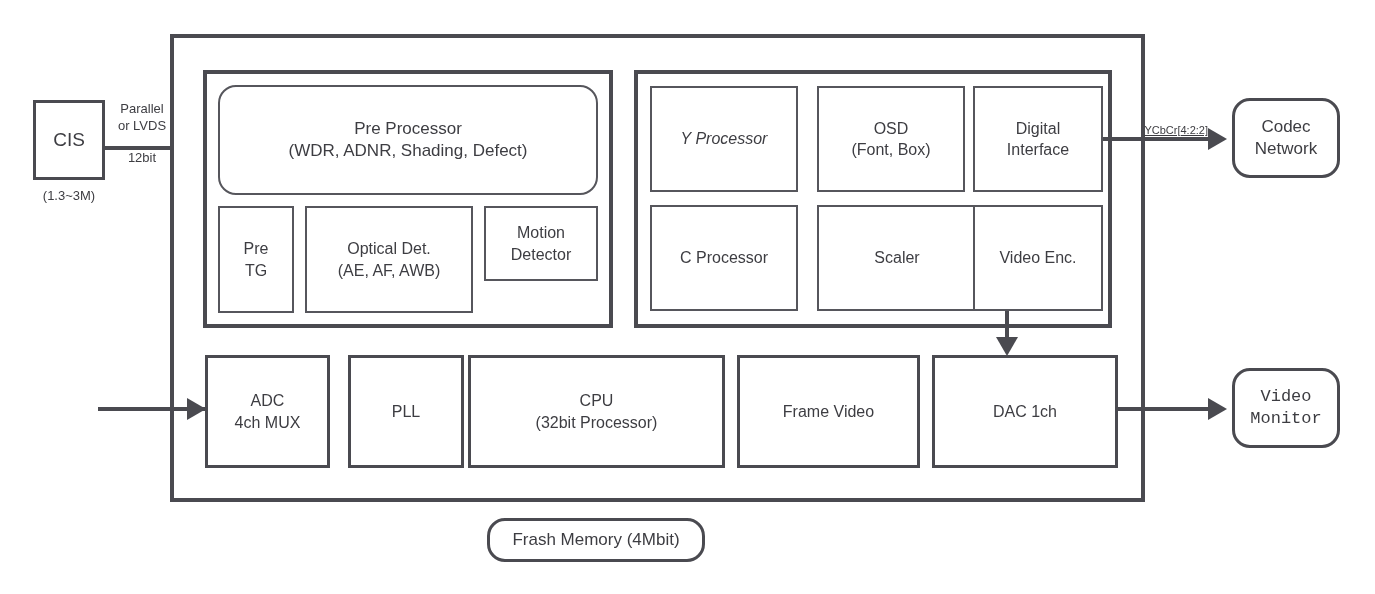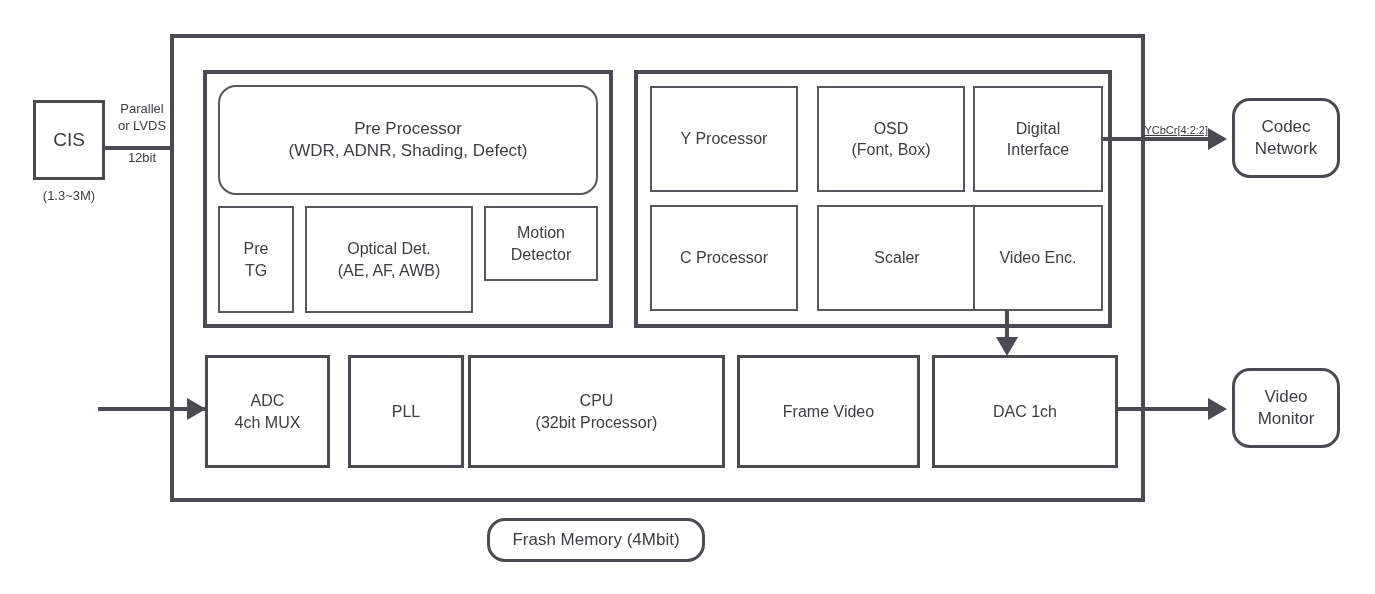--- a/index.html
+++ b/index.html
@@ -117,21 +117,21 @@
 (AE, AF, AWB)</span>
   </div>
 
   <div class="box thin fs-md" style="left:484px; top:206px; width:114px; height:75px;">
     <span class="lbl">Motion
 Detector</span>
   </div>
 
   <div class="group" style="left:634px; top:70px; width:478px; height:258px;"></div>
 
-  <div class="box thin fs-md" style="left:650px; top:86px; width:148px; height:106px;">
+  <div class="box thin fs-md" style="left:650px; top:86px; width:148px; height:106px;font-style:italic;">
     <span class="lbl">Y Processor</span>
   </div>
   <div class="box thin fs-md" style="left:817px; top:86px; width:148px; height:106px;">
     <span class="lbl">OSD
 (Font, Box)</span>
   </div>
   <div class="box thin fs-md" style="left:973px; top:86px; width:130px; height:106px;">
     <span class="lbl">Digital
 Interface</span>
   </div>
@@ -174,21 +174,21 @@
   <div class="hline" style="left:98px; top:407px; width:110px;"></div>
   <div class="arrow-r" style="left:187px; top:398px;"></div>
 
   <div class="hline" style="left:1118px; top:407px; width:97px;"></div>
   <div class="arrow-r" style="left:1208px; top:398px;"></div>
 
   <div class="box fs-lg" style="left:1232px; top:98px; width:108px; height:80px;">
     <span class="lbl">Codec
 Network</span>
   </div>
-  <div class="box fs-lg" style="left:1232px; top:368px; width:108px; height:80px;">
+  <div class="box fs-lg" style="left:1232px; top:368px; width:108px; height:80px;font-family:Liberation Mono, monospace;">
     <span class="lbl">Video
 Monitor</span>
   </div>
 
   <div class="box fs-lg" style="left:487px; top:518px; width:218px; height:44px;">
     <span class="lbl">Frash Memory (4Mbit)</span>
   </div>
 
 </div>
 

